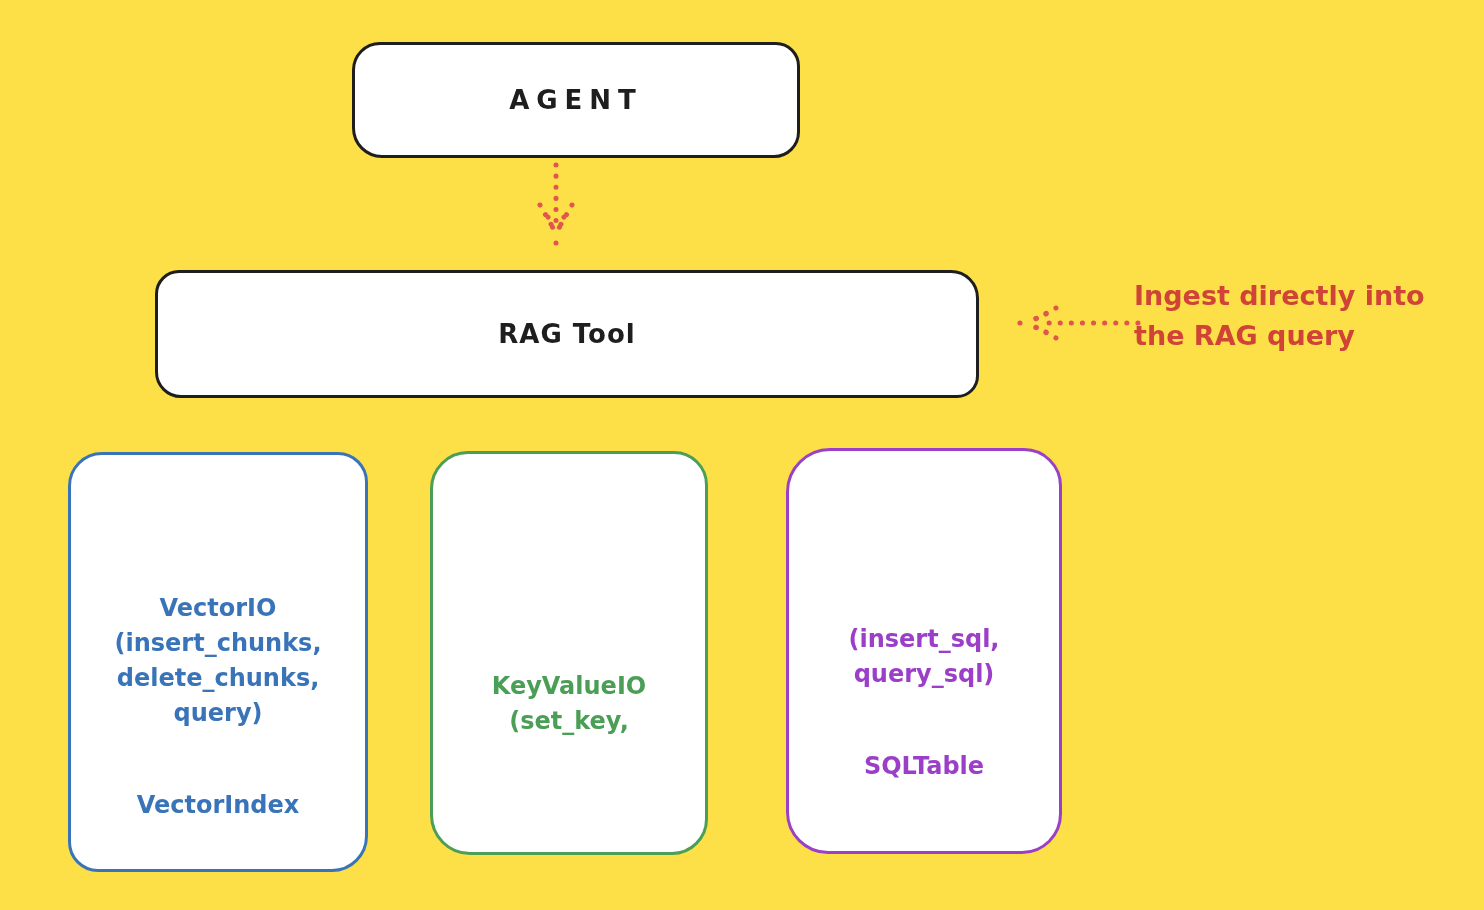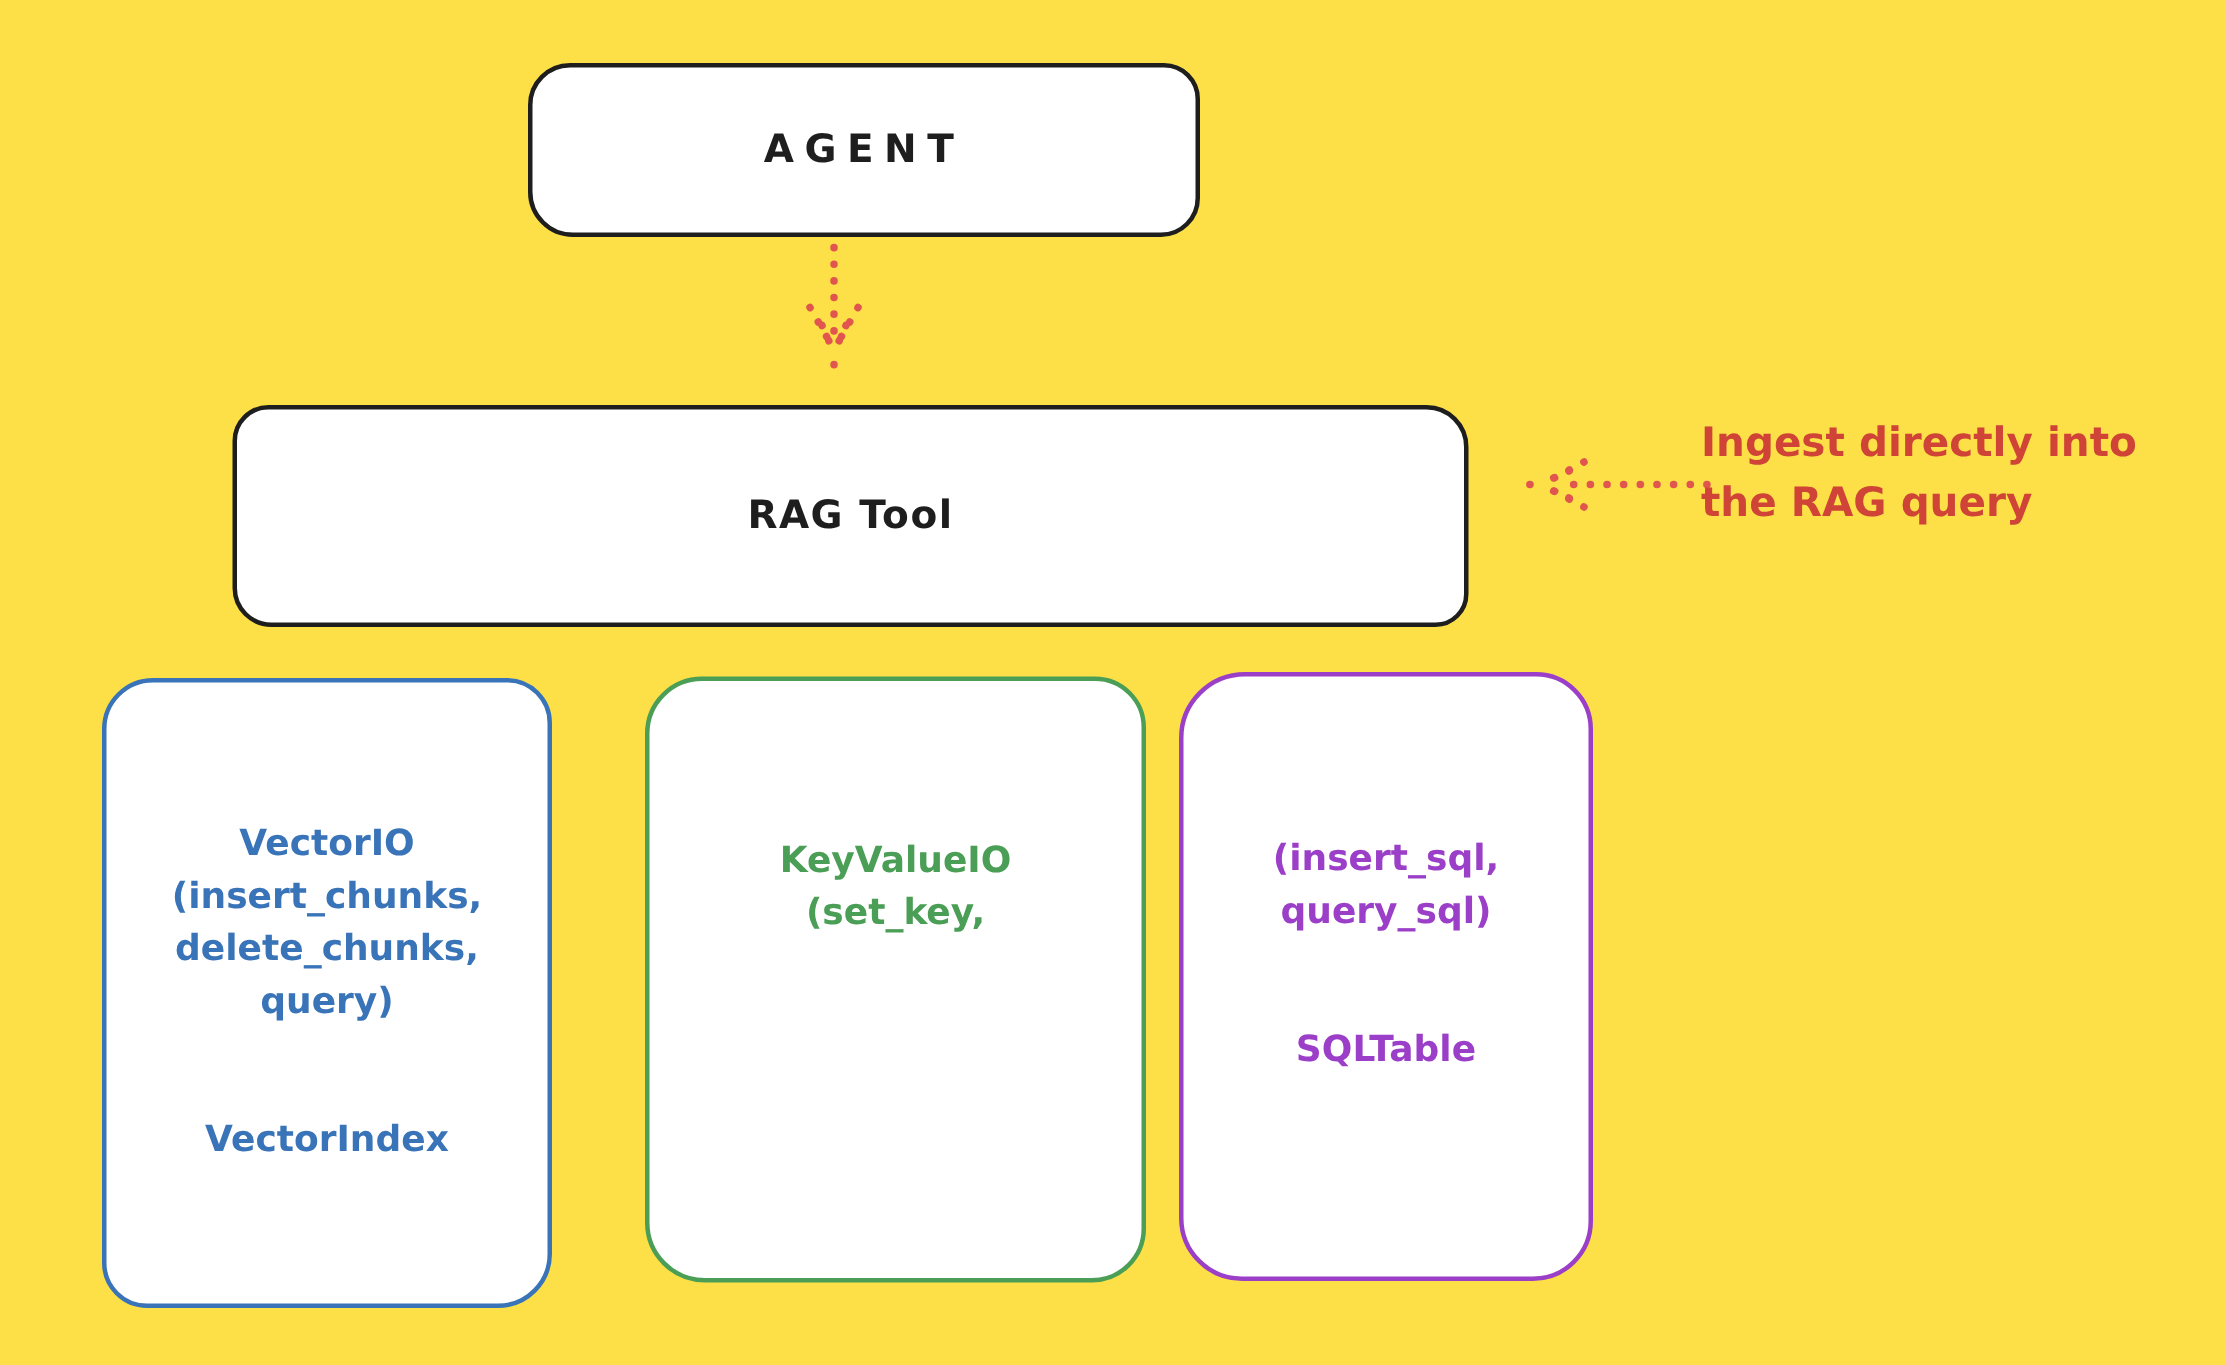--- a/index.html
+++ b/index.html
@@ -31,43 +31,44 @@
     font-weight: 600;
   }
   .agent-node {
     left: 352px; top: 42px;
     width: 448px; height: 116px;
     border-radius: 28px 24px 26px 30px;
     letter-spacing: 7px;
   }
   .rag-node {
     left: 155px; top: 270px;
-    width: 824px; height: 148px;
+    width: 824px; height: 128px;
     border-radius: 24px 28px 22px 26px;
     letter-spacing: 1px;
   }
   
   .backend {
     display: flex;
     flex-direction: column;
     align-items: center;
     text-align: center;
     font-size: 24px;
     font-weight: 600;
     line-height: 35px;
+    justify-content: center;
   }
   .backend-vector {
     left: 68px; top: 452px;
     width: 300px; height: 420px;
     border-radius: 34px 30px 36px 30px;
     padding-top: 90px;
   }
   .backend-keyvalue {
     left: 430px; top: 451px;
-    width: 334px; height: 404px;
+    width: 278px; height: 404px;
     border-radius: 38px 34px 36px 40px;
     padding-top: 102px;
   }
   .backend-relational {
     left: 786px; top: 448px;
     width: 276px; height: 406px;
     border-radius: 44px 38px 40px 42px;
     padding-top: 104px;
   }
   .index-label {

